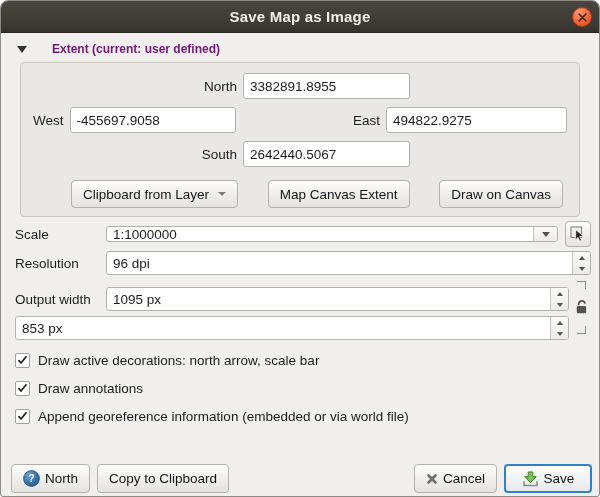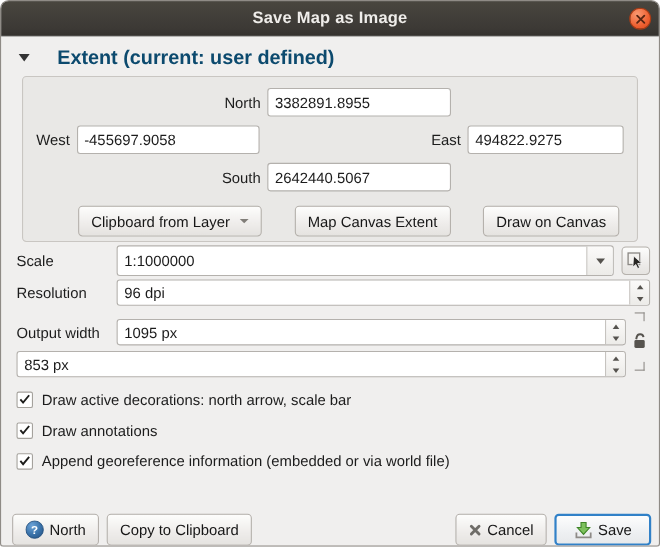--- a/index.html
+++ b/index.html
@@ -26,56 +26,56 @@
   }
   .close-btn{
     position:absolute;right:7px;top:6px;width:20px;height:20px;border-radius:50%;
     background:radial-gradient(circle at 35% 28%,#fa9a72,#ee5f30 62%,#d64b1e);
     border:1px solid #a83c16;
     display:flex;align-items:center;justify-content:center;cursor:pointer;
   }
   
   .collapse-header{margin:9px 14px 0;display:flex;align-items:center;gap:9px;cursor:pointer;}
   .tri-collapse{width:0;height:0;border-left:5.5px solid transparent;border-right:5.5px solid transparent;border-top:7px solid #333;margin-left:2px;}
-  .collapse-header .hdr{font-weight:bold;font-size:18px;color:#0c4a6e;padding-left:16px;}
+  .collapse-header .hdr{font-weight:bold;font-size:12px;color:#701a75;padding-left:16px;}
   
   .groupbox{
     margin:6px 19px 0;height:155px;
     background:#e9e8e6;border:1px solid #c9c6c2;border-radius:4px;
     padding:10px 12px 0;
   }
   .ext-row{display:flex;align-items:center;height:26px;margin-bottom:8px;}
   .ext-label{white-space:nowrap;}
   .lbl-mid{width:204px;text-align:right;margin-right:6px;}
   .ext-input{
     height:26px;border:1px solid #b4b1ad;border-radius:3px;background:#fff;
     font:inherit;color:#1c1c1c;padding:0 6px;outline:none;
   }
   .w167{width:167px;}
   .w166{width:166px;}
-  .w170{width:142px;}
+  .w170{width:181px;}
   .we-spacer{flex:1;}
   .east-lbl{margin-right:6px;}
   .west-lbl{margin-right:6px;}
   .group-btn-row{display:flex;justify-content:space-between;margin:13px 4px 0 38px;}
   
   .btn{
     height:28px;padding:0 11px;
     background:linear-gradient(#fdfdfc,#eeecea 60%,#e5e3e0);
     border:1px solid #b5b1ac;border-radius:4px;
     font:13.5px "Liberation Sans","DejaVu Sans",sans-serif;color:#161616;
     display:inline-flex;align-items:center;justify-content:center;gap:5px;
     cursor:pointer;white-space:nowrap;
   }
   .menu-arrow{width:0;height:0;border-left:4px solid transparent;border-right:4px solid transparent;border-top:4.5px solid #807d78;margin-left:4px;}
   
   .form-row{display:flex;align-items:center;margin:5px 8px 0 14px;height:24px;}
   .form-row:first-of-type{margin-top:12px;justify-content:center;}
   .form-label{flex:0 0 91px;}
-  .combo{flex:1;display:flex;height:28px;background:#fff;border:1px solid #b4b1ad;border-radius:3px;overflow:hidden;}
+  .combo{flex:1;display:flex;height:16px;background:#fff;border:1px solid #b4b1ad;border-radius:3px;overflow:hidden;}
   .combo input{flex:1;border:none;outline:none;background:transparent;font:inherit;color:#1c1c1c;padding:0 6px;min-width:0;}
   .combo-arrow{width:24px;border-left:1px solid #c6c3bf;background:linear-gradient(#fbfaf9,#ecebe8);display:flex;align-items:center;justify-content:center;cursor:pointer;}
   .tri-down{width:0;height:0;border-left:4.5px solid transparent;border-right:4.5px solid transparent;border-top:5px solid #55524e;}
   .tool-btn{width:26px;height:26px;margin-left:7px;padding:0;flex:0 0 26px;}
   .spin{flex:1;display:flex;height:24px;background:#fff;border:1px solid #b4b1ad;border-radius:3px;overflow:hidden;}
   .spin input{flex:1;border:none;outline:none;background:transparent;font:inherit;color:#1c1c1c;padding:0 6px;min-width:0;}
   .spin-btns{width:18px;border-left:1px solid #c6c3bf;display:flex;flex-direction:column;background:linear-gradient(#fbfaf9,#ecebe8);}
   .spin-up,.spin-down{flex:1;display:flex;align-items:center;justify-content:center;cursor:pointer;}
   .t-up{width:0;height:0;border-left:3.5px solid transparent;border-right:3.5px solid transparent;border-bottom:4.5px solid #55524e;}
   .t-dn{width:0;height:0;border-left:3.5px solid transparent;border-right:3.5px solid transparent;border-top:4.5px solid #55524e;}

